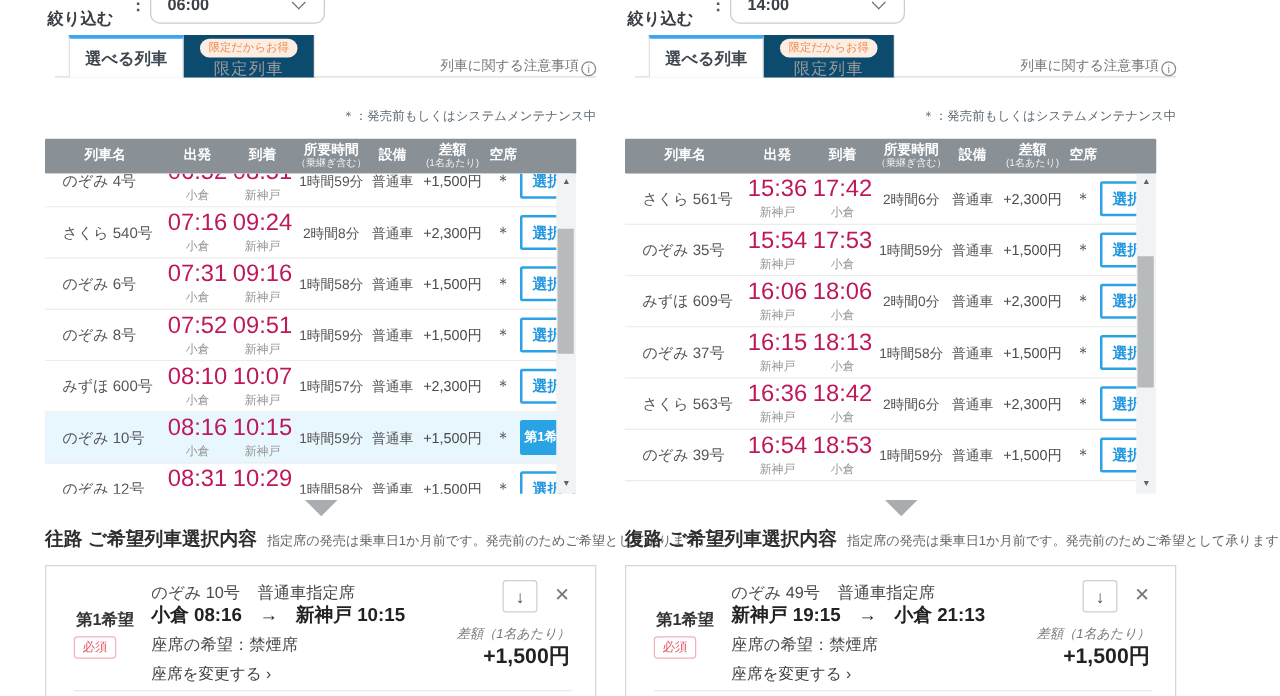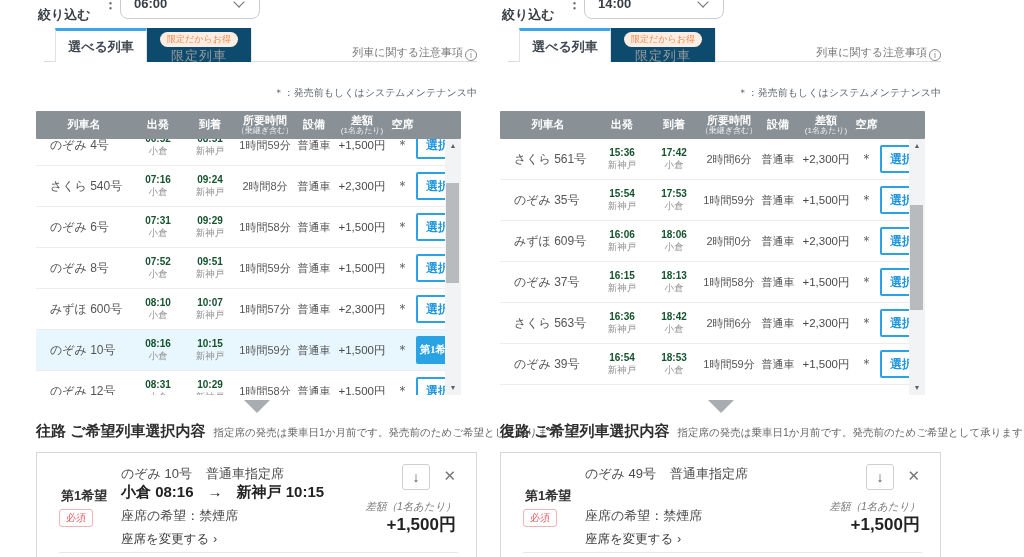--- a/index.html
+++ b/index.html
@@ -36,22 +36,22 @@
   .thead .sub { display:block; font-size:8px; font-weight:normal; color:#eef1f3; }
   .tbody-clip { position:relative; width:425px; height:256px; overflow:hidden; background:#fff; }
   .trow { display:flex; align-items:center; height:41px; border-bottom:1px solid #ececec; background:#fff; }
   .trow.selected { background:#e8f6fd; }
   .c-name  { width:96px; padding-left:14px; font-size:12px; color:#555; }
   .c-dep,.c-arr { width:52px; text-align:center; }
   .c-dur { width:58px; text-align:center; font-size:11px; color:#555; }
   .c-eq  { width:40px; text-align:center; font-size:11px; color:#555; }
   .c-diff{ width:56px; text-align:center; font-size:11.5px; color:#4a4a4a; }
   .c-vac { width:25px; text-align:center; font-size:13px; color:#555; }
-  .c-act { width:46px; text-align:center;font-family:Liberation Serif, serif; }
-  .tm { display:block; font-size:10px; font-weight:bold; color:#14532d; }
+  .c-act { width:46px; text-align:center; }
+  .tm { display:block; font-size:19px; font-weight:normal; color:#be185d; }
   .st { display:block; font-size:9.5px; color:#949494; margin-top:1px; }
   .select-btn { display:inline-block; width:44px; height:28px; line-height:24px; border:2px solid #2ba2e5; border-radius:2px; background:#fff; color:#2196e0; font-size:12px; font-weight:bold; text-align:center; }
   .select-btn.primary { background:#29a3e4; border-color:#29a3e4; color:#fff; font-size:10.5px; }
 
   
   .sbar { position:absolute; right:0; top:0; width:16px; height:256px; background:#f2f3f4; }
   .sbar .arrow { position:absolute; left:0; width:16px; height:14px; font-size:7px; color:#5f6366; text-align:center; line-height:14px; }
   .sbar .up { top:0; } .sbar .down { bottom:0; }
   .sbar .thumb { position:absolute; left:1px; width:13px; background:#b7bbbe; }
 
@@ -150,21 +150,21 @@
               <span class="c-vac">＊</span>
               <span class="c-act"><span class="select-btn">選択</span></span>
             </div>
             <div class="trow">
               <span class="c-name">のぞみ 6号</span>
               <span class="c-dep">
                 <span class="tm">07:31</span>
                 <span class="st">小倉</span>
               </span>
               <span class="c-arr">
-                <span class="tm">09:29</span>
+                <span class="tm">09:16</span>
                 <span class="st">新神戸</span>
               </span>
               <span class="c-dur">1時間58分</span>
               <span class="c-eq">普通車</span>
               <span class="c-diff">+1,500円</span>
               <span class="c-vac">＊</span>
               <span class="c-act"><span class="select-btn">選択</span></span>
             </div>
             <div class="trow">
               <span class="c-name">のぞみ 8号</span>
@@ -406,20 +406,21 @@
     <div class="down-tri"></div>
 
     <div class="sec-title-row">
       <span class="sec-title">復路 ご希望列車選択内容</span><span class="sec-note">指定席の発売は乗車日1か月前です。発売前のためご希望として承ります。</span>
     </div>
 
     <div class="card">
       <span class="rank">第1希望</span>
       <span class="req-badge">必須</span>
       <div class="card-l1"><span>のぞみ 49号</span><span class="gap">普通車指定席</span></div>
+      <div class="card-l2"><span>新神戸</span> <span>19:15</span><span class="arr-sym">→</span><span>小倉</span> <span>21:13</span></div>
       <div class="card-l3">座席の希望：禁煙席</div>
       <div class="card-link"><span>座席を変更する</span> <span>›</span></div>
       <span class="dl-btn">↓</span>
       <span class="close-x">✕</span>
       <span class="diff-label">差額（1名あたり）</span>
       <span class="diff-value">+1,500円</span>
       <div class="card-divider"></div>
     </div>
   </section>
 

